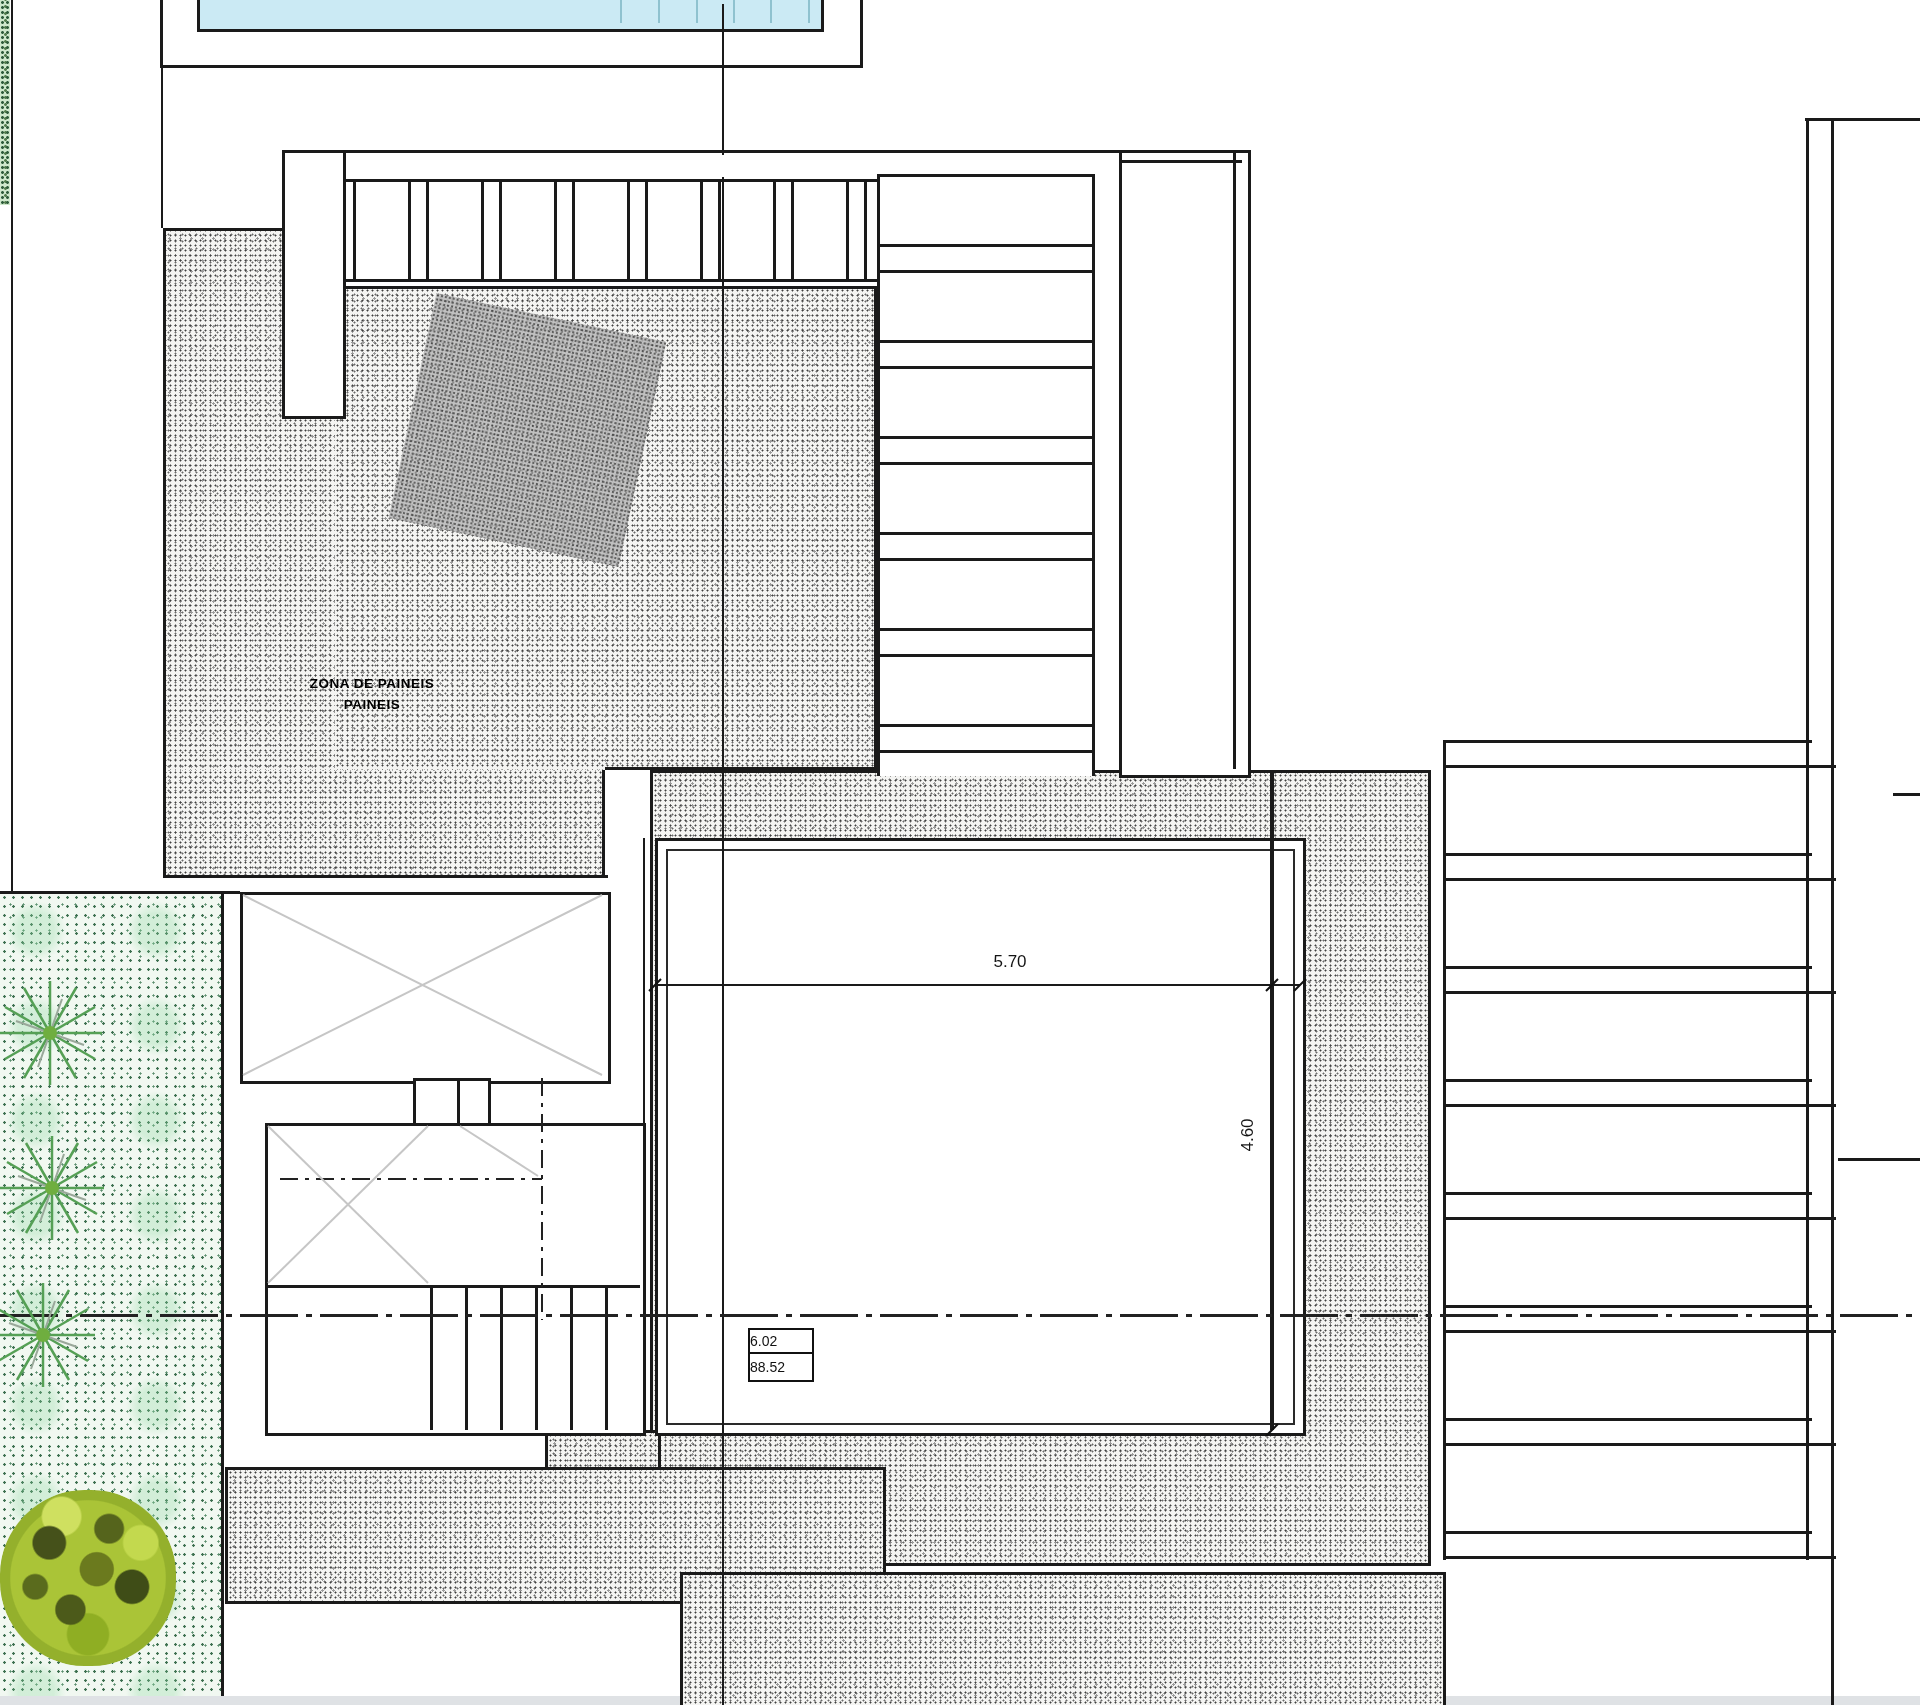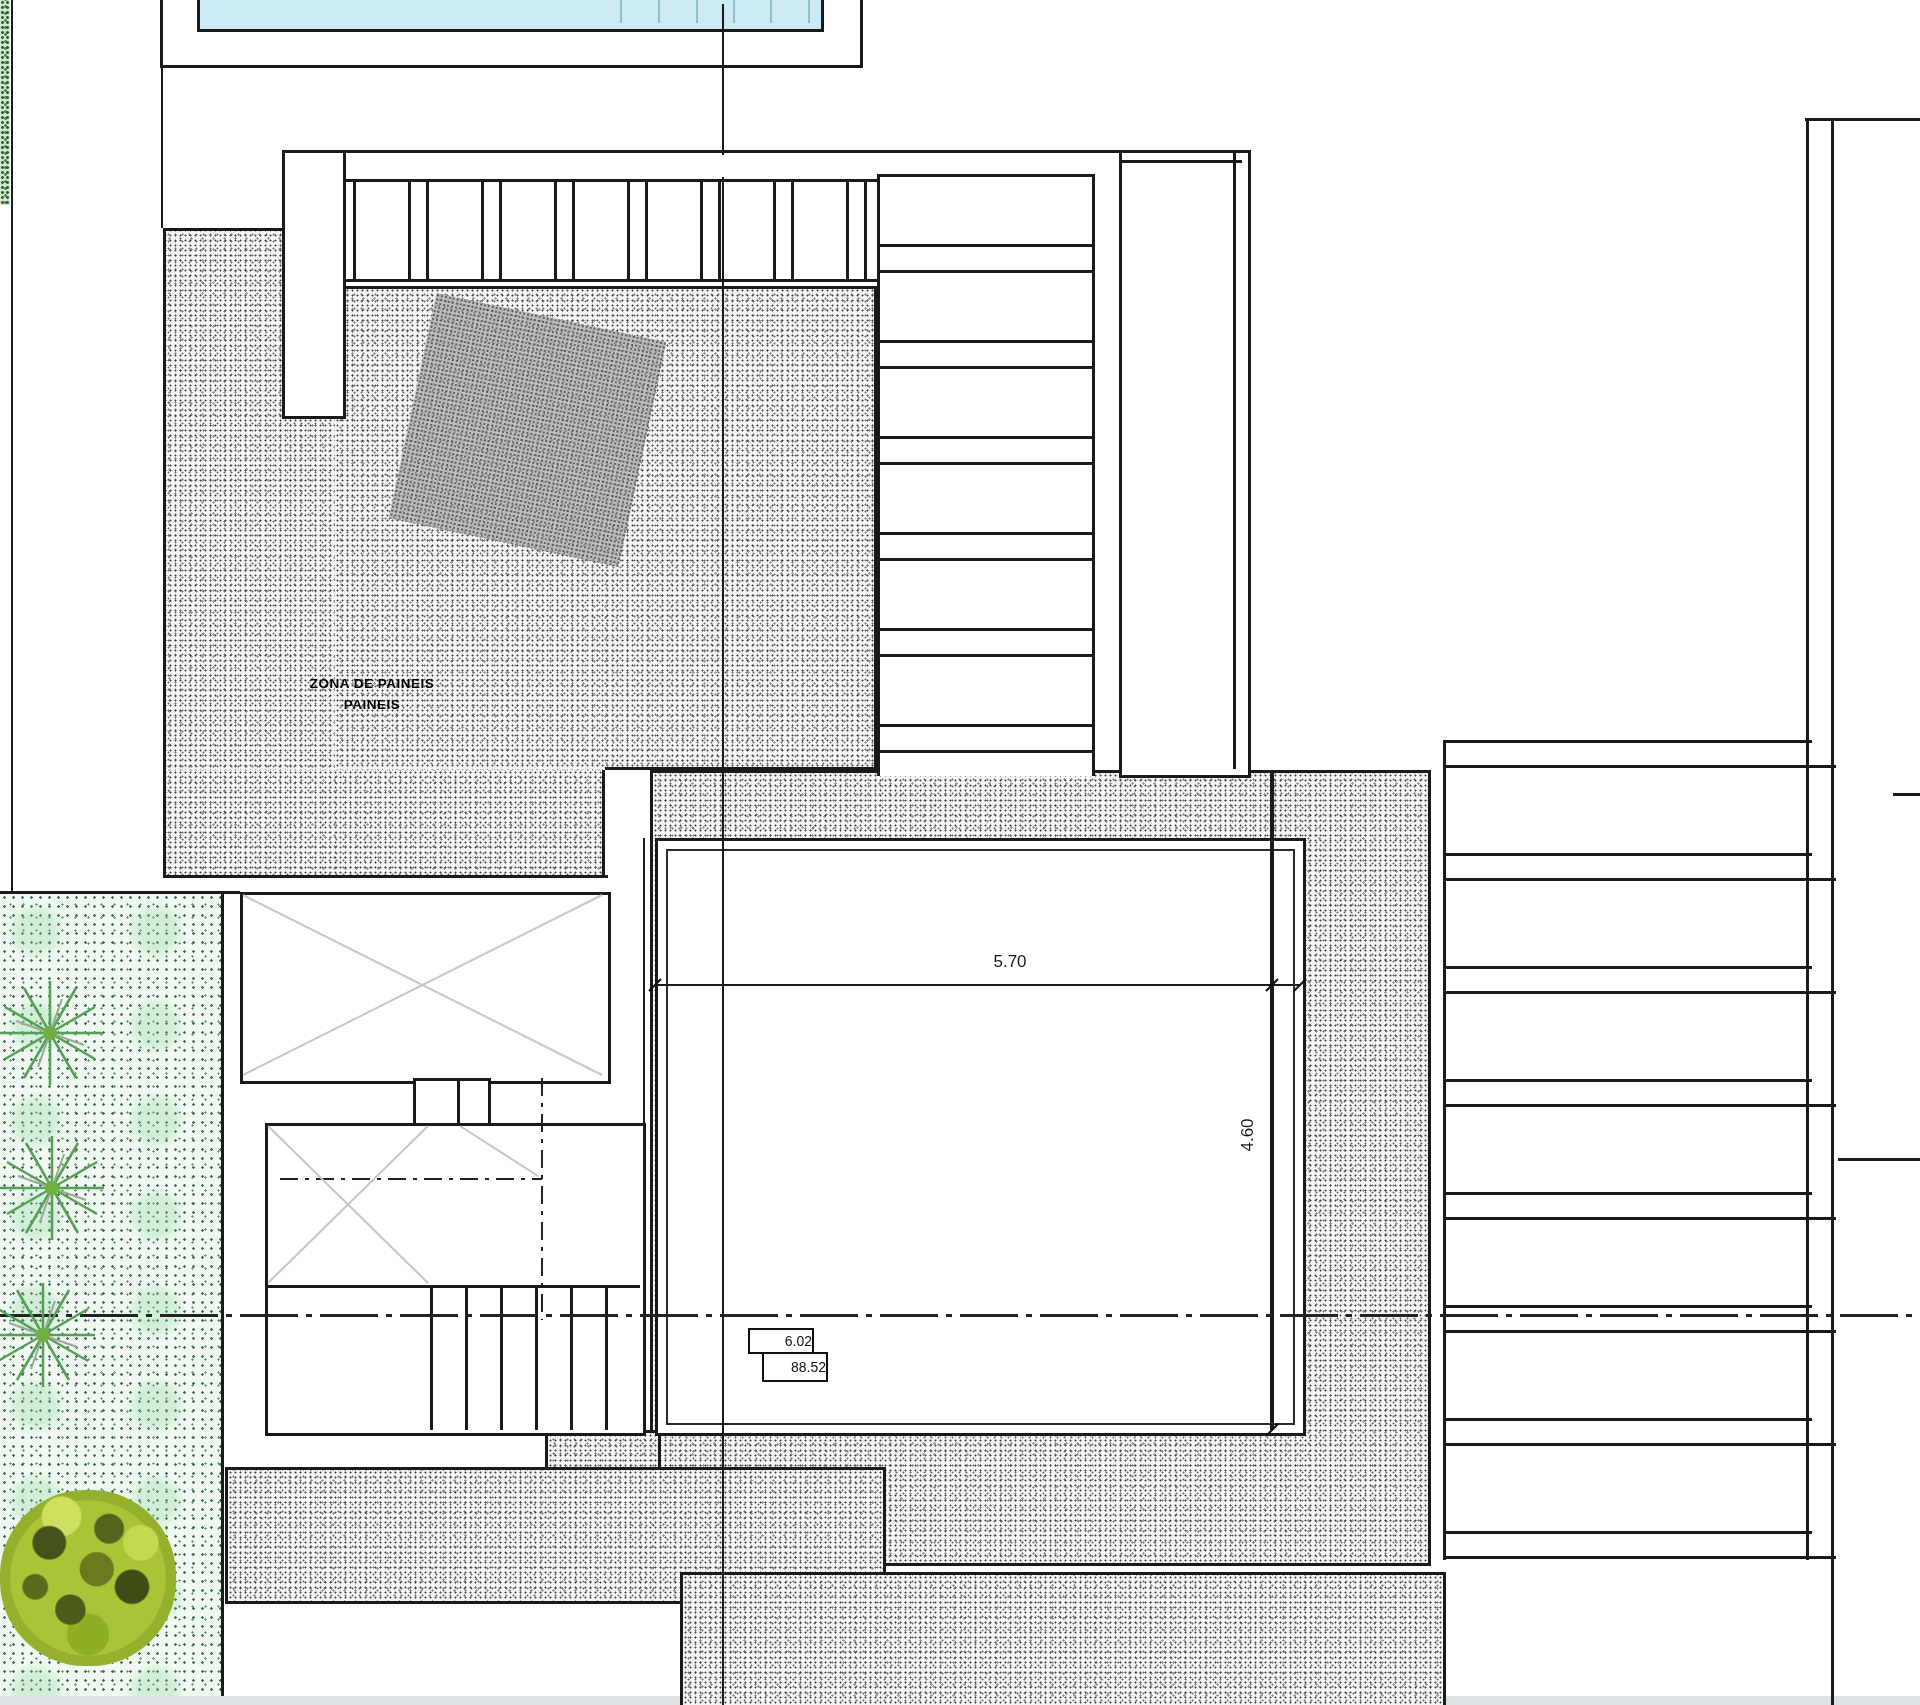--- a/index.html
+++ b/index.html
@@ -47,21 +47,21 @@
   .ddh{background-image:repeating-linear-gradient(90deg,
       #222 0 18px, transparent 18px 25px, #222 25px 29px, transparent 29px 36px);}
   .ddv{background-image:repeating-linear-gradient(180deg,
       #222 0 18px, transparent 18px 25px, #222 25px 29px, transparent 29px 36px);}
   .ddmain{background-image:repeating-linear-gradient(90deg,
       #222 0 58px, transparent 58px 66px, #222 66px 72px, transparent 72px 80px);}
   .txt{position:absolute;font-size:17px;color:#151515;text-align:center;}
   .zonetxt{position:absolute;font-size:13.5px;font-weight:700;letter-spacing:.5px;
       color:#000000;text-align:center;line-height:1.55;}
   .cell{position:absolute;border:2px solid #111;background:#fff;
-      font-size:14px;text-align:right;line-height:22px;color:#111;}
+      font-size:14px;text-align:left;line-height:22px;color:#111;}
   .tree{position:absolute;border-radius:48%;
       background-image:
         radial-gradient(circle at 28% 30%,#45511a 0 9%,transparent 10%),
         radial-gradient(circle at 62% 22%,#55641c 0 8%,transparent 9%),
         radial-gradient(circle at 75% 55%,#3f4d17 0 10%,transparent 11%),
         radial-gradient(circle at 40% 68%,#4c5a1a 0 9%,transparent 10%),
         radial-gradient(circle at 20% 55%,#5a6b1d 0 7%,transparent 8%),
         radial-gradient(circle at 55% 45%,#6b7a1e 0 12%,transparent 13%),
         radial-gradient(circle at 50% 82%,#8fae23 0 12%,transparent 13%),
         radial-gradient(circle at 35% 15%,#cfe060 0 10%,transparent 11%),
@@ -146,21 +146,21 @@
 <div class="ln" style="left:1893px;top:793px;width:27px;height:3px;"></div>
 
 <div class="ln" style="left:11px;top:0;width:2px;height:893px;"></div>
 <div class="ln" style="left:0;top:891px;width:240px;height:3px;"></div>
 <div class="ln" style="left:221px;top:892px;width:3px;height:804px;"></div>
 
 <div class="ln" style="left:655px;top:984px;width:645px;height:2px;"></div>
 <div class="txt" style="left:930px;top:952px;width:160px;">5.70</div>
 <div class="txt" style="left:1212px;top:1125px;width:72px;transform:rotate(-90deg);">4.60</div>
 <div class="cell" style="left:748px;top:1328px;width:62px;height:22px;">6.02</div>
-<div class="cell" style="left:748px;top:1352px;width:62px;height:26px;line-height:26px;margin-left:14px;">88.52</div>
+<div class="cell" style="left:748px;top:1352px;width:62px;height:26px;line-height:26px;">88.52</div>
 
 <div class="ln" style="left:722px;top:4px;width:2px;height:1701px;z-index:40;"></div>
 <div class="w" style="left:719px;top:155px;width:8px;height:22px;z-index:41;"></div>
 <div class="a ddmain" style="left:0;top:1314px;width:1920px;height:3px;z-index:42;"></div>
 
 <svg width="1920" height="1705" viewBox="0 0 1920 1705" style="z-index:45;">
   <defs>
     <g id="plant">
       <g stroke="#55a055" stroke-width="2.5">
         <line x1="0" y1="0" x2="52" y2="0"></line>

